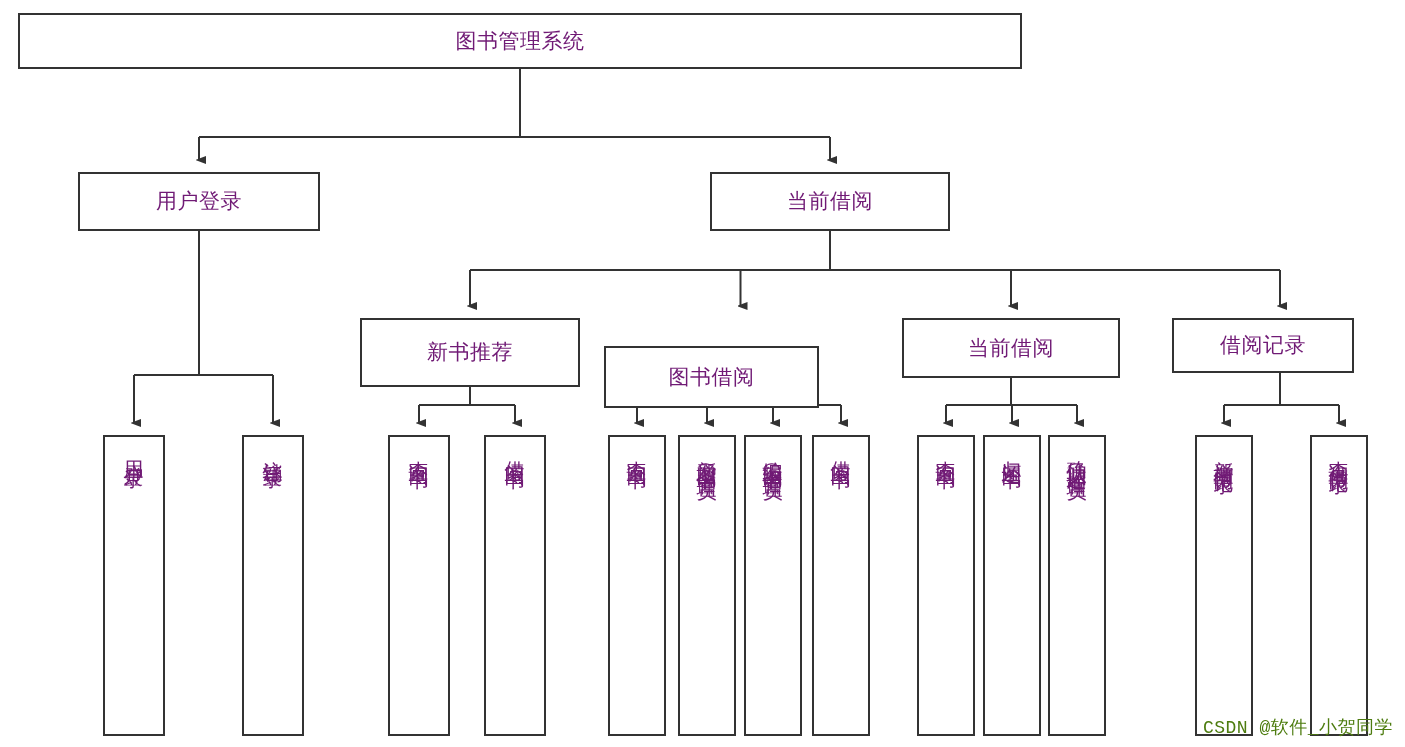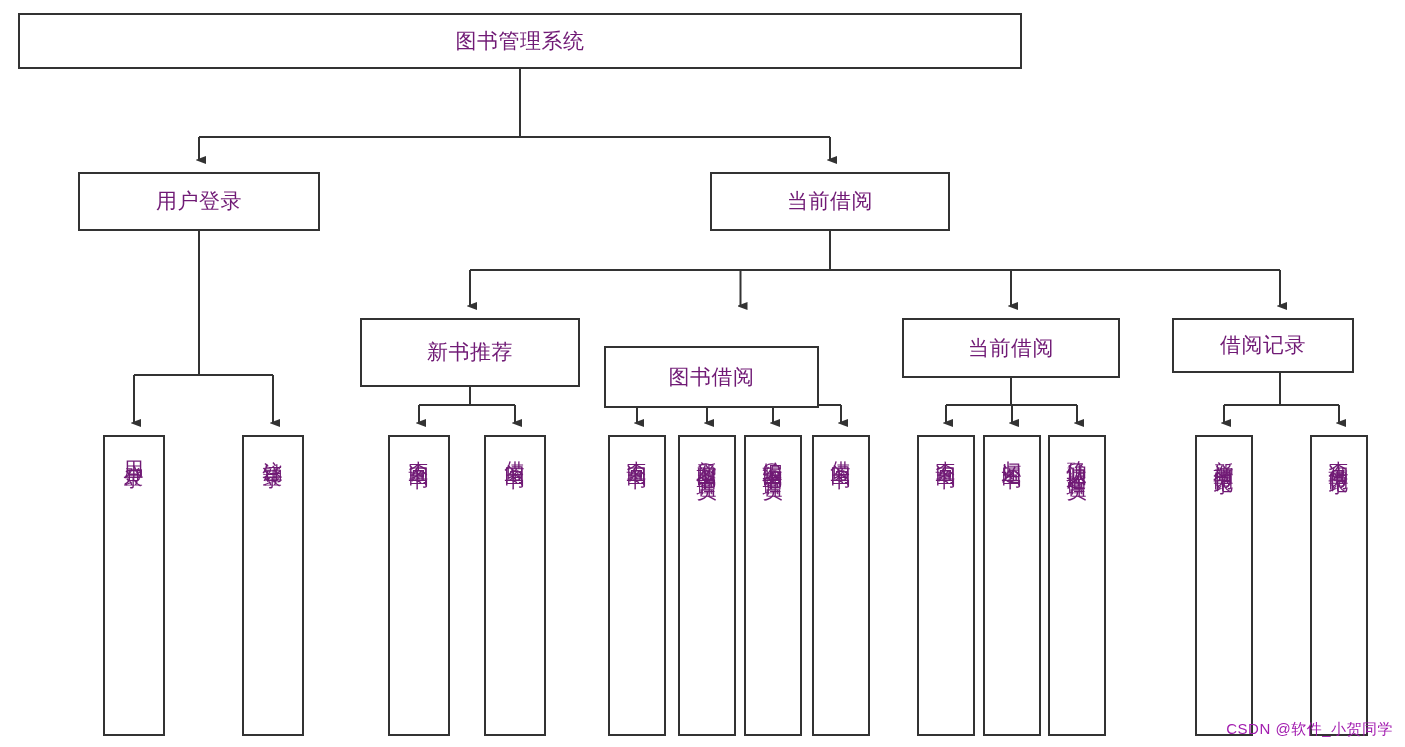--- a/index.html
+++ b/index.html
@@ -56,25 +56,26 @@
     -webkit-writing-mode: vertical-rl;
     white-space: nowrap;
     font-size: 20px;
     letter-spacing: 3px;
     line-height: 1;
   }
   .watermark {
     position: absolute;
     right: 12px;
     bottom: 8px;
-    font-size: 15px;
-    color: #a21caf;
+    font-size: 18px;
+    color: #4d7c0f;
     z-index: 5;
     white-space: nowrap;
     letter-spacing: 0.5px;
+    font-family: Liberation Mono, monospace;
   }
 </style>
 </head>
 <body>
 
 <div id="canvas">
 
   <svg id="edges" viewBox="0 0 1405 747" xmlns="http://www.w3.org/2000/svg">
     <defs>
       <marker id="arrow" markerWidth="10" markerHeight="10" refX="5" refY="7" orient="auto" markerUnits="userSpaceOnUse">

